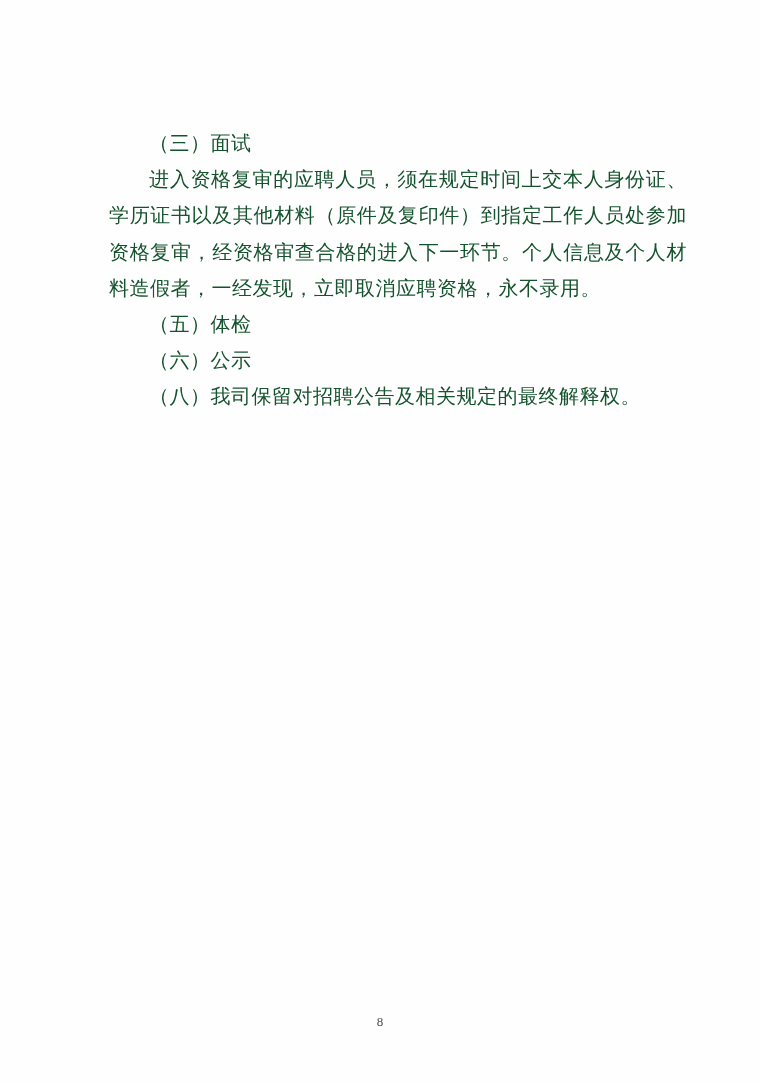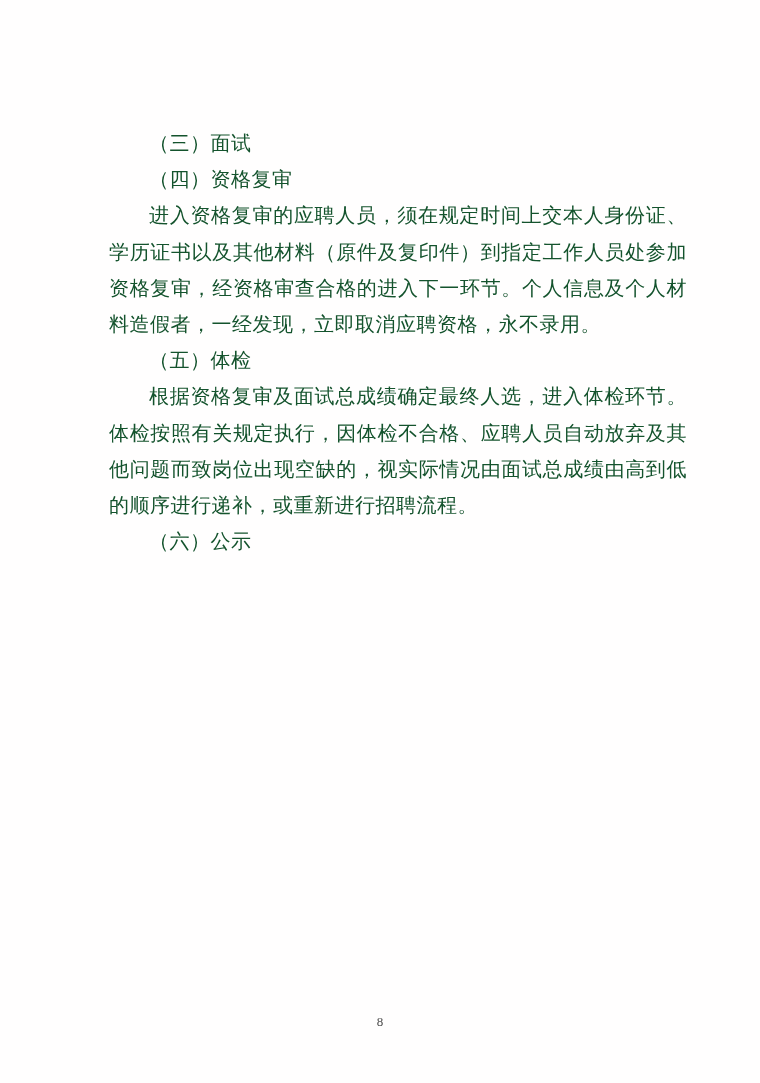--- a/index.html
+++ b/index.html
@@ -45,20 +45,19 @@
     color: #4a4a4a;
     letter-spacing: 0;
   }
 </style>
 </head>
 <body>
 
 <div class="page">
   <div class="content">
     <p class="block heading">（三）面试</p>
-    <p class="block heading">（四）资格复审</p>
     <p class="block">进入资格复审的应聘人员，须在规定时间上交本人身份证、学历证书以及其他材料（原件及复印件）到指定工作人员处参加资格复审，经资格审查合格的进入下一环节。个人信息及个人材料造假者，一经发现，立即取消应聘资格，永不录用。</p>
     <p class="block heading">（五）体检</p>
-    <p class="block">根据资格复审及面试总成绩确定最终人选，进入体检环节。体检按照有关规定执行，因体检不合格、应聘人员自动放弃及其他问题而致岗位出现空缺的，视实际情况由面试总成绩由高到低的顺序进行递补，或重新进行招聘流程。</p>
     <p class="block heading">（六）公示</p>
+    <p class="block">（八）我司保留对招聘公告及相关规定的最终解释权。</p>
   </div>
   <div class="page-number">8</div>
 </div>
 
 </body></html>

